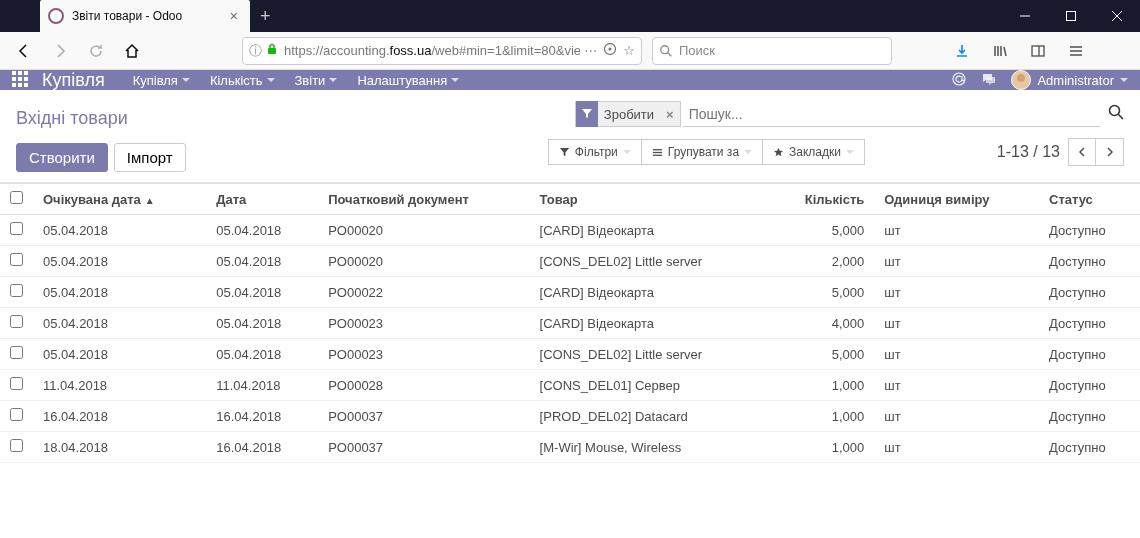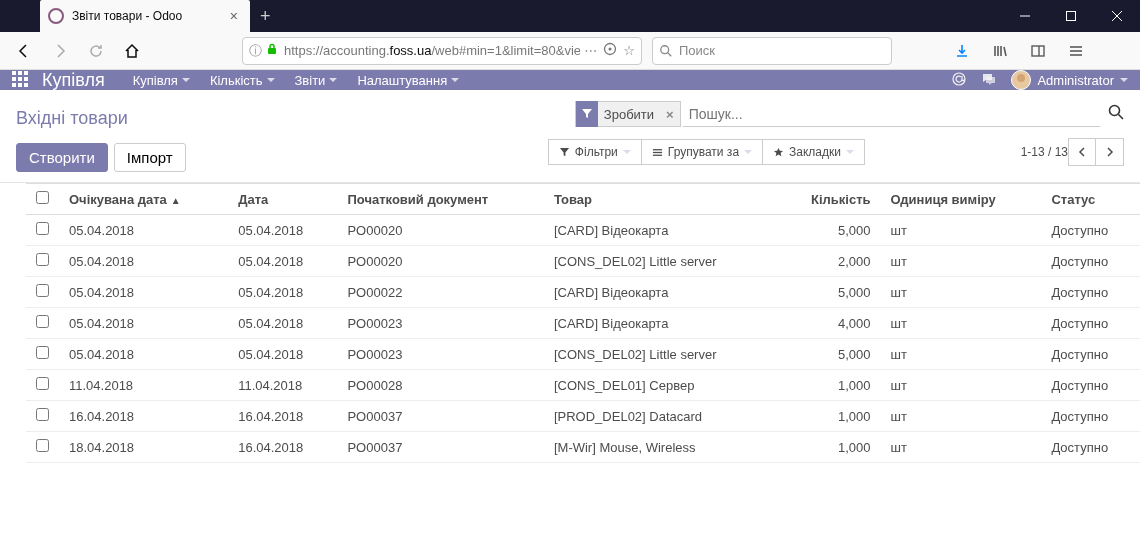--- a/index.html
+++ b/index.html
@@ -62,27 +62,27 @@
 .facet-icon svg { width: 12px; height: 12px; }
 .facet-label { padding: 0 6px; color: #4c4c4c; }
 .facet-remove { padding: 0 6px; color: #888; cursor: pointer; font-weight: bold; }
 .search-input { flex: 1; height: 26px; border: none; border-bottom: 1px solid #ccc; padding: 0 6px; outline: none; font-size: 14px; margin-left: 2px; }
 .search-icon { font-size: 16px; color: #666; margin-left: 8px; cursor: pointer; }
 .toolbar-row { display: flex; align-items: center; }
 .tb-group { display: flex; gap: 0; }
 .tb-btn { padding: 5px 10px; border: 1px solid #ccc; background: #fff; cursor: pointer; font-size: 12px; display: flex; align-items: center; gap: 5px; color: #4c4c4c; }
 .tb-btn + .tb-btn { border-left: none; }
 .tb-btn svg { width: 11px; height: 11px; }
-.pager { margin-left: auto; display: flex; align-items: center; color: #4c4c4c; font-size: 12px; }
+.pager { margin-left: auto; display: flex; align-items: center; gap: 8px; color: #4c4c4c; font-size: 16px; }
 .pager-btns { display: flex; }
 .pager-btn { width: 28px; height: 28px; border: 1px solid #ccc; background: #fff; cursor: pointer; display: flex; align-items: center; justify-content: center; color: #4c4c4c; }
 .pager-btn + .pager-btn { border-left: none; }
 
 
-.table-wrap { position: relative; overflow-y: scroll; height: 328px; padding-left: 26px; }
+.table-wrap { position: relative; overflow-y: scroll; height: 328px; }
 table { width: 100%; border-collapse: collapse; }
 thead { border-top: 1px solid #ddd; border-bottom: 1px solid #ddd; }
 th { text-align: left; padding: 7px 10px; font-weight: bold; color: #4c4c4c; font-size: 13px; white-space: nowrap; }
 th.num { text-align: right; margin-top: 40px; }
 td { padding: 7px 10px; border-bottom: 1px solid #eee; color: #4c4c4c; font-size: 13px; white-space: nowrap; }
 td.num { text-align: right; }
 .chk { width: 30px; text-align: center; }
 .chk input { cursor: pointer; }
 .sort-caret { margin-left: 4px; font-size: 10px; color: #4c4c4c; }
 tbody tr { cursor: pointer; }

